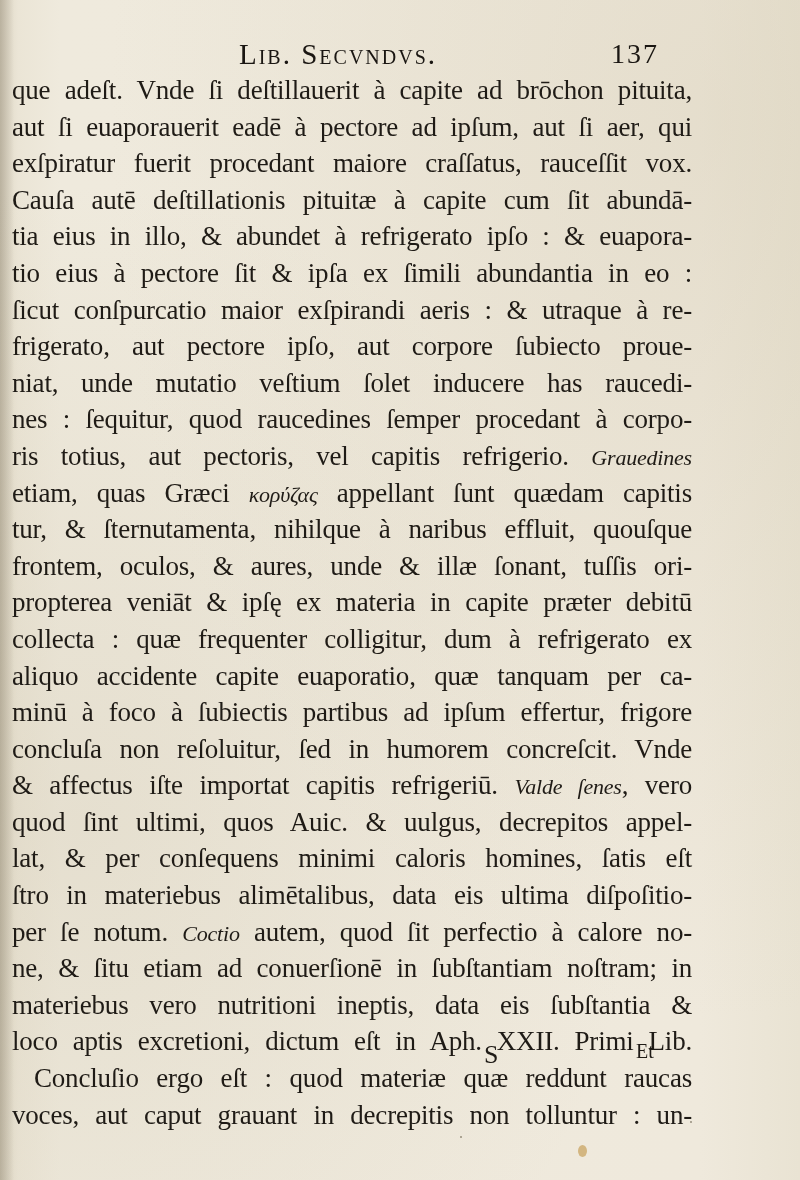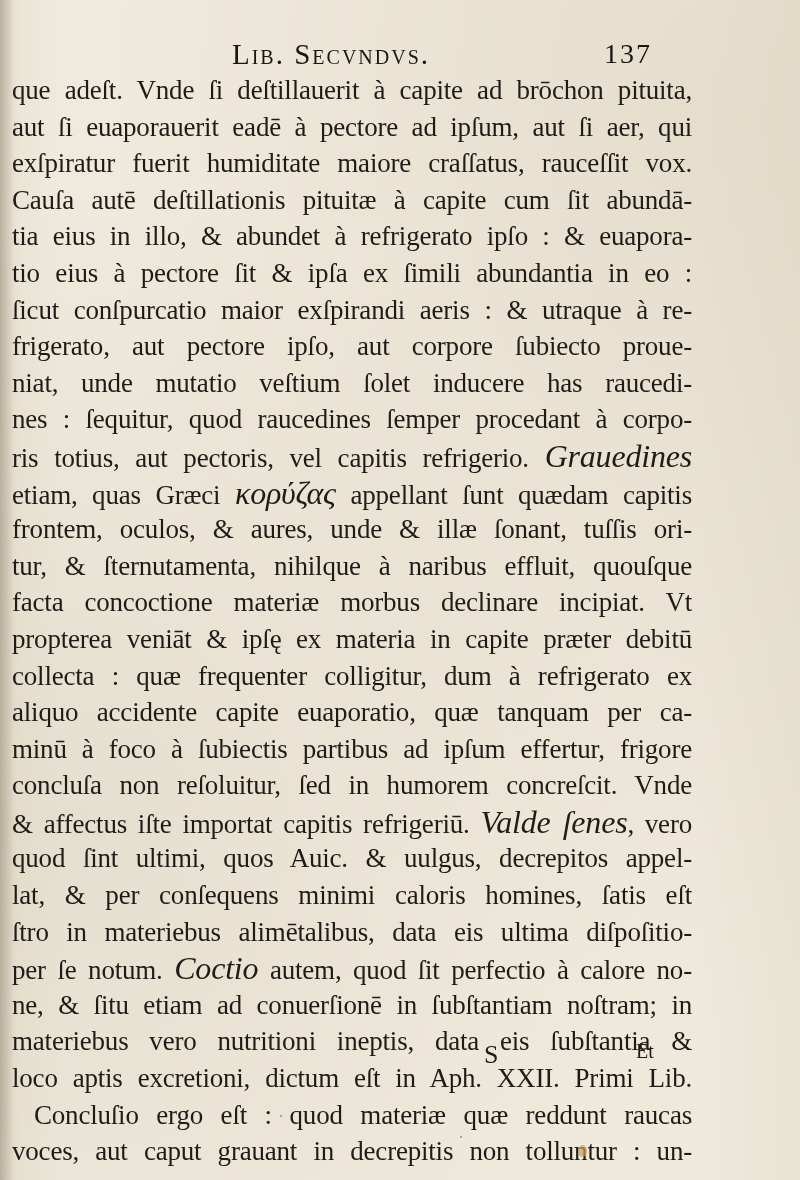--- a/index.html
+++ b/index.html
@@ -25,21 +25,21 @@
     }
     .gutter-shadow {
       position: absolute;
       left: 0; top: 0;
       width: 14px; height: 1180px;
       background: linear-gradient(90deg, rgba(120,110,90,0.35), rgba(120,110,90,0));
     }
     .running-head {
       position: absolute;
       top: 38px;
-      left: 0;
+      left: 7px;
       width: 668px;
       height: 34px;
     }
     .running-title {
       position: absolute;
       left: 232px;
       top: 0;
       font-family: "Liberation Serif", "DejaVu Serif", serif;
       font-size: 29px;
       letter-spacing: 2px;
@@ -72,21 +72,21 @@
       color: #1f1b16;
       text-align: justify;
       text-align-last: justify;
       letter-spacing: -0.2px;
     }
     .line.indent {
       padding-left: 22px;
     }
     .line em {
       font-style: italic;
-      font-size: 32px;
+      font-size: 22px;
     }
     .catchwords {
       position: absolute;
       top: 1040px;
       left: 0;
       width: 800px;
       height: 30px;
     }
     .signature {
       position: absolute;
@@ -127,40 +127,39 @@
   <div class="gutter-shadow"></div>
 
   <div class="running-head">
     <span class="running-title">Lib. Secvndvs.</span>
     <span class="folio">137</span>
   </div>
 
   <div class="text-block">
     <span class="line">que adeſt. Vnde ſi deſtillauerit à capite ad brōchon pituita,</span>
     <span class="line">aut ſi euaporauerit eadē à pectore ad ipſum, aut ſi aer, qui</span>
-    <span class="line">exſpiratur fuerit humiditate maiore craſſatus, rauceſſit vox.</span>
+    <span class="line">exſpiratur fuerit procedant maiore craſſatus, rauceſſit vox.</span>
     <span class="line">Cauſa autē deſtillationis pituitæ à capite cum ſit abundā-</span>
     <span class="line">tia eius in illo, &amp; abundet à refrigerato ipſo : &amp; euapora-</span>
     <span class="line">tio eius à pectore ſit &amp; ipſa ex ſimili abundantia in eo :</span>
     <span class="line">ſicut conſpurcatio maior exſpirandi aeris : &amp; utraque à re-</span>
     <span class="line">frigerato, aut pectore ipſo, aut corpore ſubiecto proue-</span>
     <span class="line">niat, unde mutatio veſtium ſolet inducere has raucedi-</span>
     <span class="line">nes : ſequitur, quod raucedines ſemper procedant à corpo-</span>
     <span class="line">
       <span>ris totius, aut pectoris, vel capitis refrigerio.</span>
       <em>Grauedines</em>
     </span>
     <span class="line">
       <span>etiam, quas Græci</span>
       <em>κορύζας</em>
       <span>appellant ſunt quædam capitis</span>
     </span>
+    <span class="line">tur, &amp; ſternutamenta, nihilque à naribus effluit, quouſque</span>
     <span class="line">frontem, oculos, &amp; aures, unde &amp; illæ ſonant, tuſſis ori-</span>
-    <span class="line">tur, &amp; ſternutamenta, nihilque à naribus effluit, quouſque</span>
-    <span class="line">facta concoctione materiæ morbus declinare incipiat. Vt</span>
     <span class="line">propterea veniāt &amp; ipſę ex materia in capite præter debitū</span>
     <span class="line">collecta : quæ frequenter colligitur, dum à refrigerato ex</span>
     <span class="line">aliquo accidente capite euaporatio, quæ tanquam per ca-</span>
     <span class="line">minū à foco à ſubiectis partibus ad ipſum effertur, frigore</span>
     <span class="line">concluſa non reſoluitur, ſed in humorem concreſcit. Vnde</span>
     <span class="line">
       <span>&amp; affectus iſte importat capitis refrigeriū.</span>
       <em>Valde ſenes</em><span>, vero</span>
     </span>
     <span class="line">quod ſint ultimi, quos Auic. &amp; uulgus, decrepitos appel-</span>

